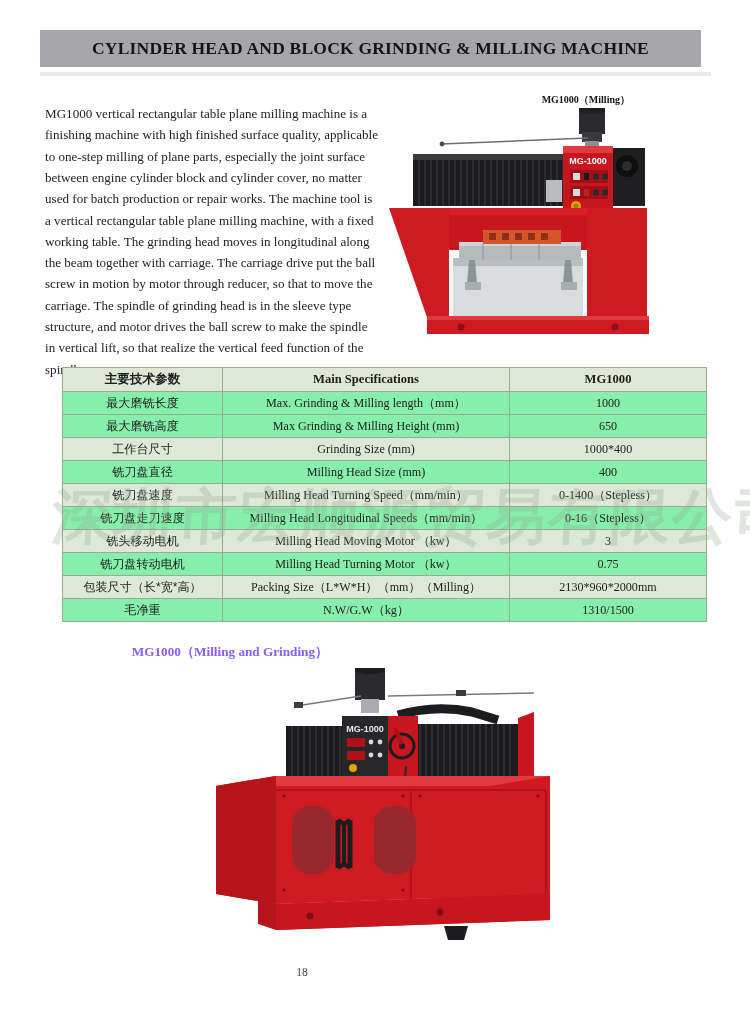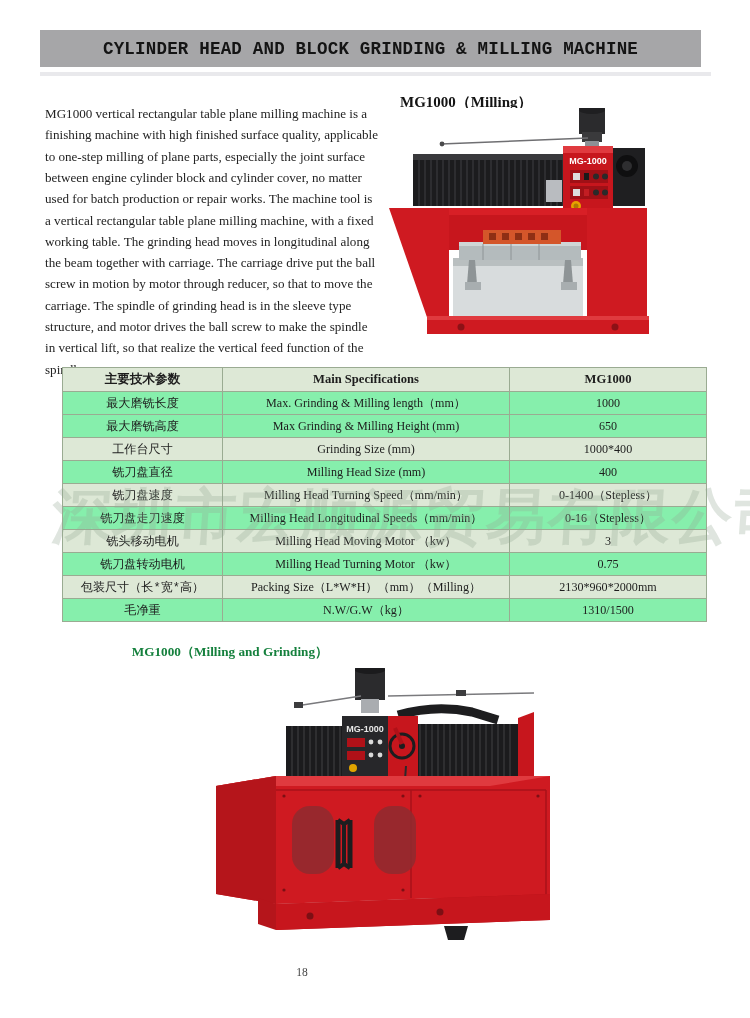--- a/index.html
+++ b/index.html
@@ -22,21 +22,21 @@
     left: 40px;
     top: 30px;
     width: 661px;
     height: 37px;
     background: #a6a6a8;
     display: flex;
     align-items: center;
     justify-content: center;
   }
   .header-title {
-    font-family: Liberation Mono, monospace;
+    font-family: Liberation Serif, serif;
     font-weight: bold;
     font-size: 17.5px;
     letter-spacing: 0.2px;
     color: #141414;
     white-space: nowrap;
   }
   .header-rule {
     position: absolute;
     left: 40px;
     top: 72px;
@@ -56,43 +56,43 @@
     text-align: left;
     color: #232323;
   }
 
   
   .fig1-caption {
     position: absolute;
     left: 400px;
     top: 93px;
     width: 230px;
-    text-align: left;
-    font-size: 15px;
+    text-align: right;
+    font-size: 10px;
     font-weight: bold;
     color: #141414;
   }
   .fig1 {
     position: absolute;
     left: 383px;
     top: 108px;
     width: 305px;
     height: 232px;
   }
 
   
   .fig2-caption {
     position: absolute;
     left: 100px;
     top: 643px;
     width: 260px;
     text-align: center;
     font-size: 13.2px;
     font-weight: bold;
-    color: #15803d;
+    color: #8b5cf6;
   }
   .fig2 {
     position: absolute;
     left: 198px;
     top: 668px;
     width: 368px;
     height: 288px;
   }
 
   
@@ -119,21 +119,21 @@
     font-weight: bold;
     font-size: 12.6px;
     height: 23px;
   }
   .col-cn { width: 153px; }
   .col-en { width: 280px; }
   .col-val { width: 190px; }
   .row-tint td, .row-tint th { background: #dde8d6; }
   .row-plain td { background: #86efac; }
   .cn-text {
-    font-family: Liberation Mono, monospace;
+    font-family: Liberation Sans, sans-serif;
     font-size: 11.6px;
   }
 
   
   .watermark {
     position: absolute;
     left: 52px;
     top: 470px;
     width: 650px;
     height: 95px;

